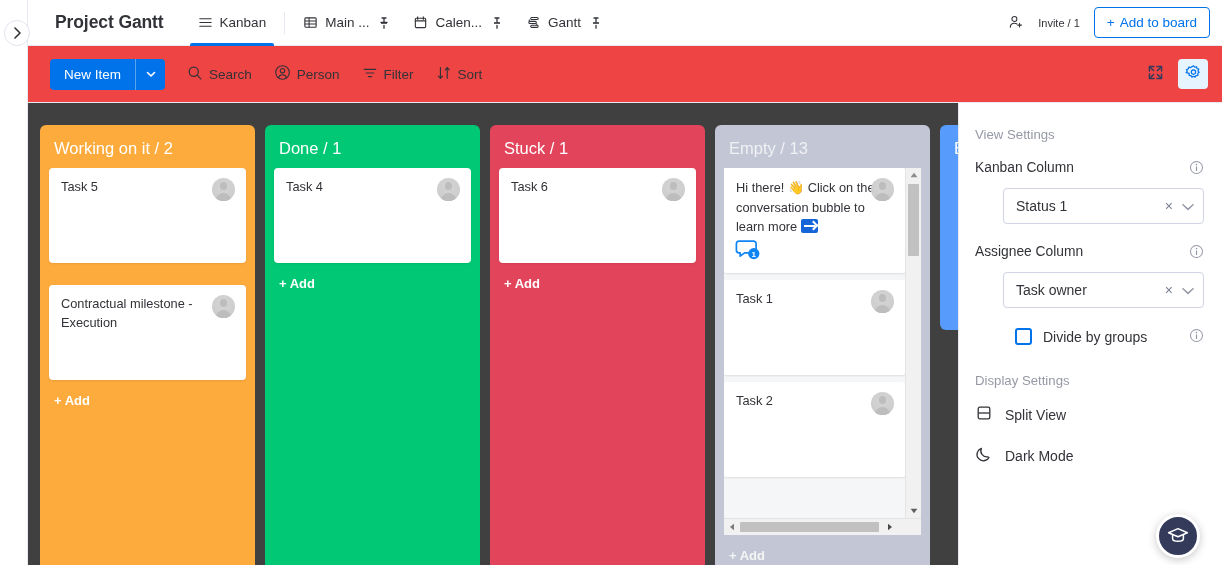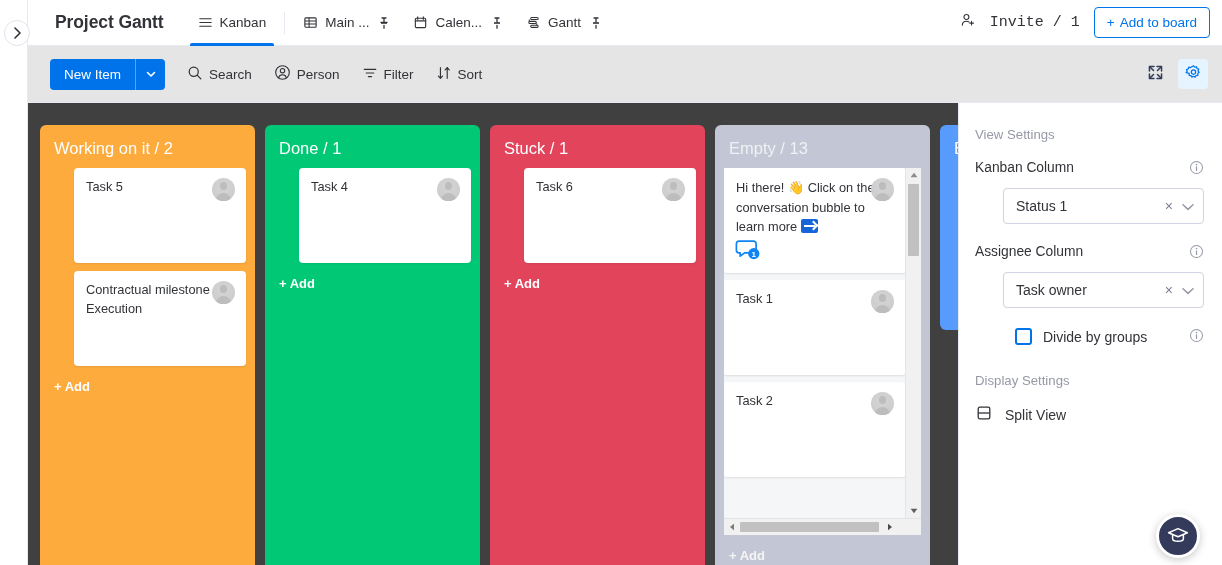--- a/index.html
+++ b/index.html
@@ -49,32 +49,32 @@
   }
   .tab .ico { display: flex; align-items:center; }
   .tab .pin { margin-left: 3px; display:flex; align-items:center; }
   .tab-sep {
     width: 1px; height: 22px; background: #e6e9ef; align-self: center; margin: 0 6px;
   }
   .header-right {
     margin-left: auto; display: flex; align-items: center; gap: 14px;
     padding-right: 12px;
   }
-  .invite { display:flex; align-items:center; gap:14px; font-size:15px; color:#323338; cursor:pointer;font-family:Liberation Mono, monospace; }
+  .invite { display:flex; align-items:center; gap:14px; font-size:11px; color:#323338; cursor:pointer; }
   .add-board {
     display:flex; align-items:center; gap:5px;
     border: 1px solid #0073ea; color:#0073ea; background:#fff;
     border-radius: 4px; padding: 7px 12px; font-size: 13.5px; cursor: pointer;
     font-family: "Liberation Sans", sans-serif;
   }
 
   
   .toolbar {
     position: absolute; left: 28px; top: 46px; right: 0; height: 57px;
-    display: flex; align-items: center; background: #e5e5e5;
+    display: flex; align-items: center; background: #ef4444;
     border-bottom: 1px solid #e6e9ef;
   }
   .new-item {
     display: flex; align-items: stretch; margin-left: 22px;
     background: #0073ea; border-radius: 4px; overflow: hidden; cursor: pointer;
   }
   .new-item .lbl {
     color: #fff; font-size: 13.5px; font-weight: 500;
     padding: 8px 14px; display: flex; align-items: center;
   }
@@ -97,21 +97,21 @@
   .board {
     position: absolute; left: 28px; top: 103px; right: 0; bottom: 0;
     background: #404040; overflow: hidden;
   }
   .columns { position: absolute; left: 12px; top: 22px; display: flex; gap: 10px; }
   .col { width: 215px; border-radius: 6px; padding: 0; position: relative; }
   .col-head {
     font-size: 16.5px; color: #fff; padding: 14px 14px 10px 14px;
     white-space: nowrap; overflow: hidden;
   }
-  .col-cards { padding: 0 9px; display: flex; flex-direction: column; gap: 8px; align-items: flex-end; }
+  .col-cards { padding: 0 9px; display: flex; flex-direction: column; gap: 22px; }
   .card {
     background: #fff; border-radius: 4px; height: 95px;
     padding: 10px 12px; position: relative;
     box-shadow: 0 1px 2px rgba(0,0,0,.08);
   }
   .card-title {
     font-size: 12.8px; color: #323338; line-height: 1.45;
     width: 148px; word-wrap: break-word;
   }
   .avatar {
@@ -578,20 +578,28 @@
     <div class="disp-item">
       <span>
         <svg width="18" height="18" viewBox="0 0 18 18">
           <rect x="3.2" y="3.2" width="11.6" height="11.6" rx="1.6" fill="none" stroke="#323338" stroke-width="1.3"></rect>
           <path d="M3.2 9h11.6" stroke="#323338" stroke-width="1.3"></path>
         </svg>
       </span>
       <span>Split View</span>
     </div>
 
+    <div class="disp-item">
+      <span>
+        <svg width="18" height="18" viewBox="0 0 18 18">
+          <path d="M12.6 11.8A6 6 0 0 1 6.4 3.3a6.4 6.4 0 1 0 7.6 9.2 6 6 0 0 1-1.4-.7z" fill="none" stroke="#323338" stroke-width="1.3" stroke-linejoin="round"></path>
+        </svg>
+      </span>
+      <span>Dark Mode</span>
+    </div>
   </div>
 
   <div class="help">
     <svg width="24" height="24" viewBox="0 0 24 24">
       <path d="M12 4.6L2.6 8.7 12 12.8l9.4-4.1z" fill="none" stroke="#fff" stroke-width="1.5" stroke-linejoin="round"></path>
       <path d="M6.6 10.6v4.1c0 1.3 2.4 2.5 5.4 2.5s5.4-1.2 5.4-2.5v-4.1" fill="none" stroke="#fff" stroke-width="1.5" stroke-linejoin="round"></path>
     </svg>
   </div>
 </div>
 

